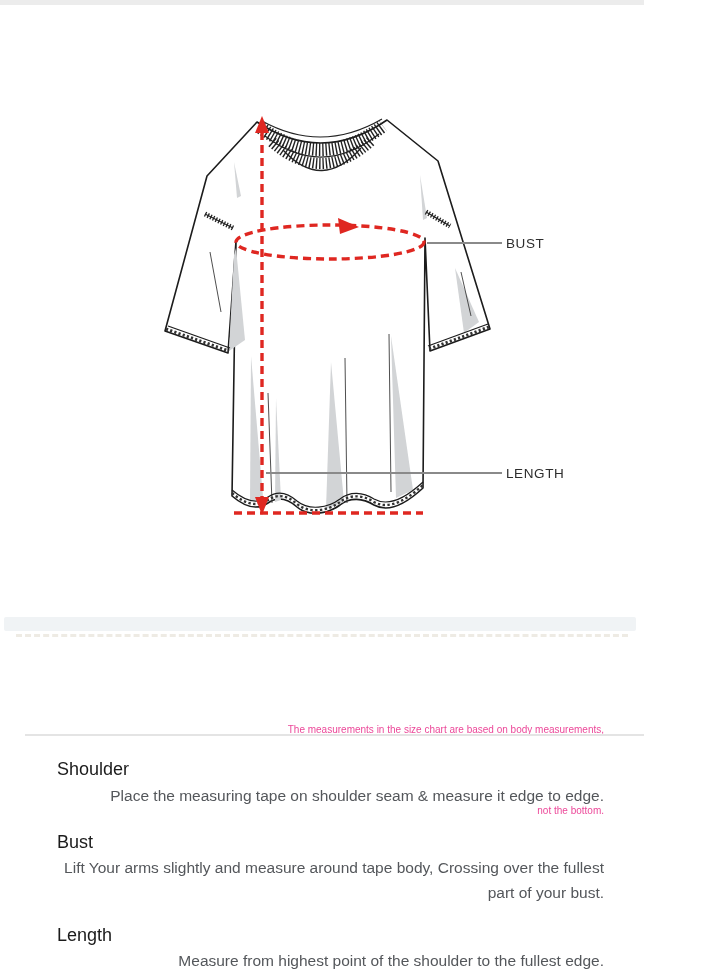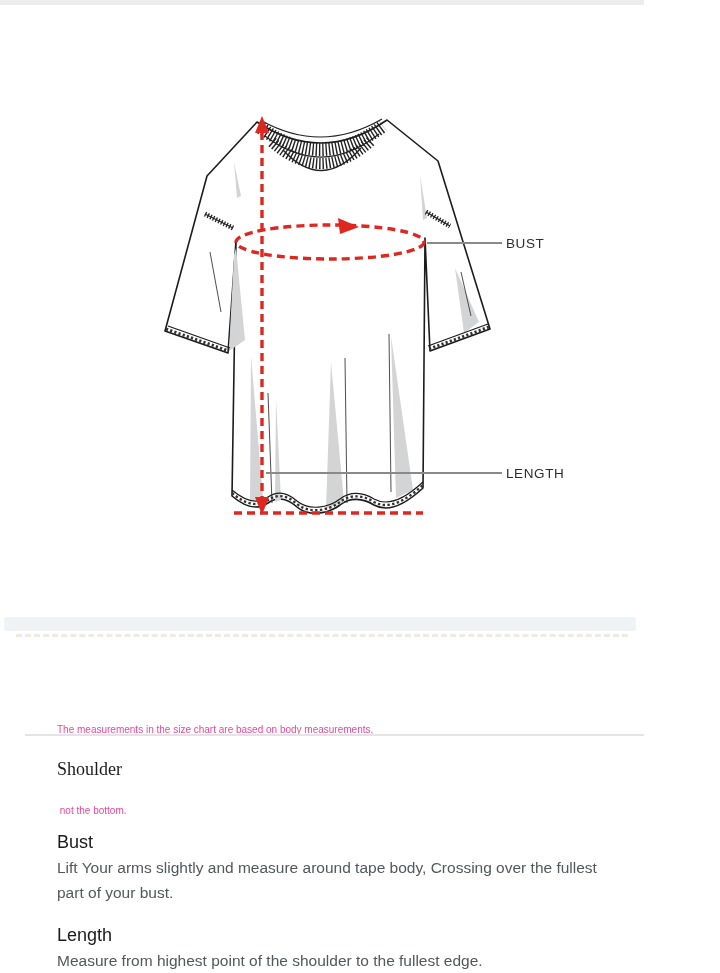--- a/index.html
+++ b/index.html
@@ -2,30 +2,31 @@
 <html><head>
 <meta charset="utf-8">
 <style>
   html,body{margin:0;padding:0;background:#fff;}
   .page{
     position:relative;
     width:644px;height:973px;
     background:#ffffff;
     overflow:hidden;
     font-family:"Liberation Sans","DejaVu Sans",sans-serif;
+    text-align:right;
   }
   .top-strip{position:absolute;top:0;left:0;width:720px;height:5px;background:#ececec;}
   .diagram-svg{position:absolute;top:0;left:0;}
   .section-band{position:absolute;top:617px;left:4px;right:8px;height:14px;background:#f0f3f5;border-radius:2px;}
   .band-dashes{position:absolute;top:634px;left:16px;right:16px;height:0;border-top:3px dashed #ece8e0;opacity:.85;}
   .note{position:absolute;top:662px;left:57px;right:40px;font-size:10px;line-height:27px;color:#ec4899;white-space:pre-wrap;}
   .divider{position:absolute;top:734px;left:25px;width:624px;height:2px;background:#e4e4e4;}
   .sec-title{position:absolute;left:57px;font-size:18px;line-height:22px;font-weight:400;color:#1b1b1b;}
   .sec-desc{position:absolute;left:57px;right:40px;font-size:15.5px;line-height:24.5px;color:#54575b;}
-  .t-shoulder-h{top:758px;font-family:Liberation Serif, serif;}
+  .t-shoulder-h{top:758px;}
   .t-shoulder-d{top:784px;}
   .t-bust-h{top:831px;}
   .t-bust-d{top:856px;}
   .t-length-h{top:924px;}
   .t-length-d{top:949px;}
   .diag-label{font-size:13.5px;letter-spacing:.6px;fill:#2d2d2d;font-family:"Liberation Sans","DejaVu Sans",sans-serif;}
 </style>
 </head>
 <body>
 
@@ -107,20 +108,21 @@
   <div class="band-dashes"></div>
 
   <div class="note">
     <div>The measurements in the size chart are based on body measurements,</div>
     <div> not the bottom.</div>
   </div>
 
   <div class="divider"></div>
 
   <div class="sec-title t-shoulder-h">Shoulder</div>
+  <div class="sec-desc t-shoulder-d">Place the measuring tape on shoulder seam &amp; measure it edge to edge.</div>
 
   <div class="sec-title t-bust-h">Bust</div>
   <div class="sec-desc t-bust-d">
     <div>Lift Your arms slightly and measure around tape body, Crossing over the fullest</div>
     <div>part of your bust.</div>
   </div>
 
   <div class="sec-title t-length-h">Length</div>
   <div class="sec-desc t-length-d">Measure from highest point of the shoulder to the fullest edge.</div>
 

